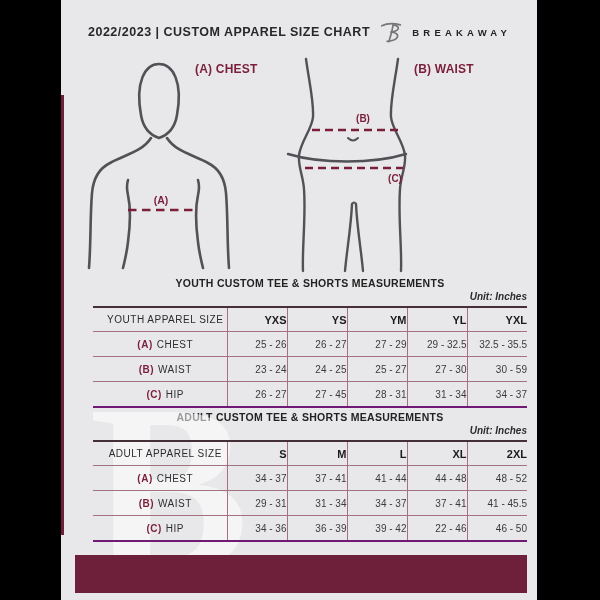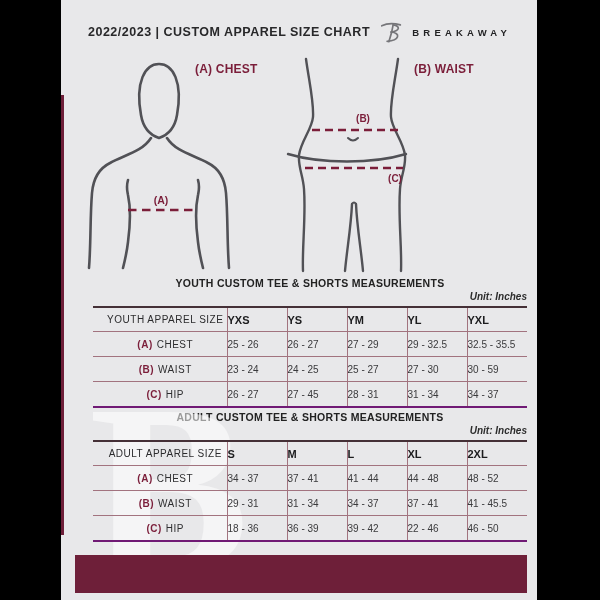--- a/index.html
+++ b/index.html
@@ -38,21 +38,21 @@
   .sec-title { position:absolute; left:32px; width:434px; text-align:center;
                font-size:10.5px; font-weight:700; color:#222; letter-spacing:.3px; }
   .sec-unit  { position:absolute; left:32px; width:434px; text-align:right;
                font-size:10px; font-style:italic; font-weight:600; color:#2c2c2c; }
   .yt-title { top:277px; } .yt-unit { top:291px; }
   .ad-title { top:411px; } .ad-unit { top:425px; }
   
   table.sz { position:absolute; left:32px; width:434px; border-collapse:collapse; table-layout:fixed; z-index:2; }
   .yt-table { top:306px; } .ad-table { top:440px; }
   table.sz col.c0 { width:134px; } table.sz col.cv { width:60px; }
-  table.sz th, table.sz td { padding:0; border-bottom:1.5px solid #a2737f; text-align:left; }
+  table.sz th, table.sz td { padding:0; border-bottom:1.5px solid #a2737f; text-align:right; }
   table.sz thead th { height:23px; border-top:2px solid #453037; font-size:11px; font-weight:700; color:#1c1c1e; }
   table.sz tbody td { height:24px; font-size:10px; color:#3a3a3c; }
   table.sz th + th, table.sz td + td { border-left:1.5px solid #a2737f; }
   table.sz tbody tr:last-child td { border-bottom:2px solid #701a75; }
   table.sz .lbl { text-align:center; padding-left:11px; font-size:10px; letter-spacing:.5px; color:#2e2e30; }
   table.sz thead .lbl { font-weight:400; font-size:10px; color:#2b2b2d; }
   .key { color:#7b1e3a; font-weight:700; }
   .lbl .lbl-txt { margin-left:4px;margin-top:40px; }
   
   .footer-bar { position:absolute; left:14px; top:555px; width:452px; height:38px; background:#6e1f39; z-index:3; }
@@ -205,21 +205,21 @@
       <tr>
         <td class="lbl"><span class="key">(B)</span><span class="lbl-txt">WAIST</span></td>
         <td>29 - 31</td>
         <td>31 - 34</td>
         <td>34 - 37</td>
         <td>37 - 41</td>
         <td>41 - 45.5</td>
       </tr>
       <tr>
         <td class="lbl"><span class="key">(C)</span><span class="lbl-txt">HIP</span></td>
-        <td>18 - 36</td>
+        <td>34 - 36</td>
         <td>36 - 39</td>
         <td>39 - 42</td>
         <td>22 - 46</td>
         <td>46 - 50</td>
       </tr>
     </tbody>
   </table>
 
   <div class="footer-bar"></div>
 

